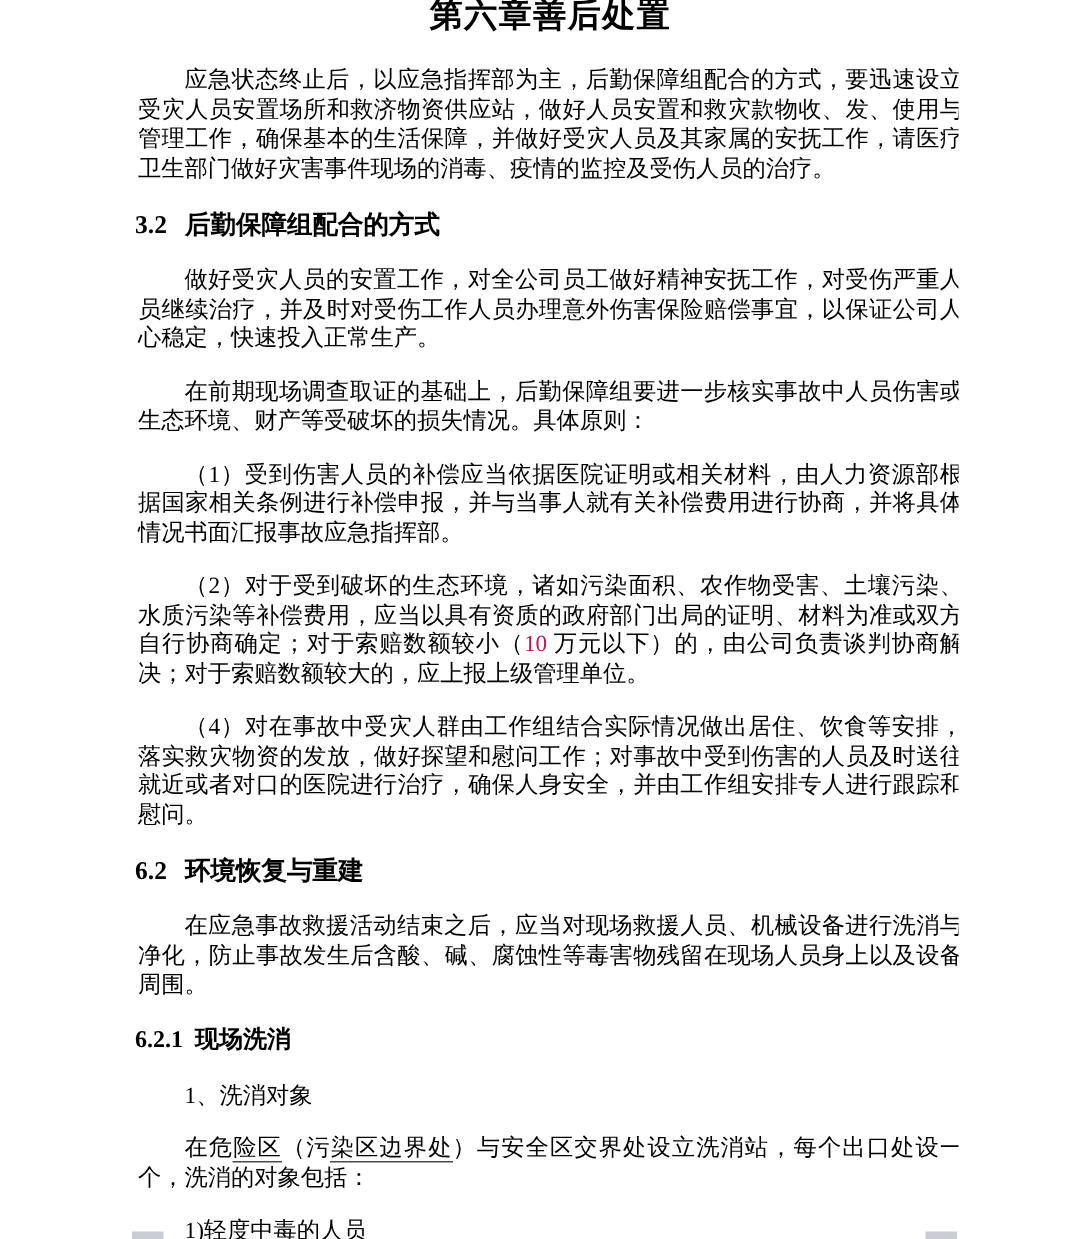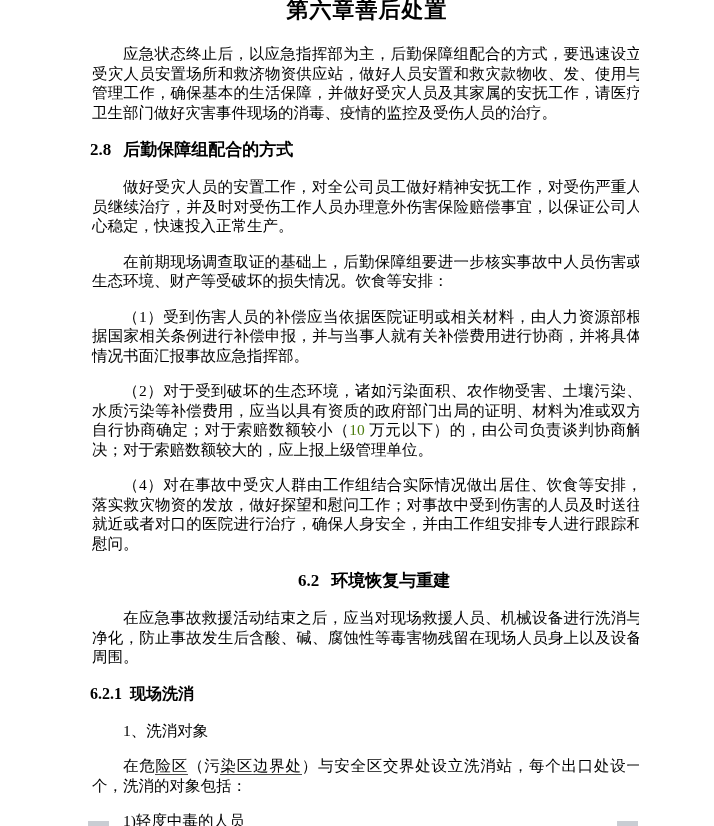--- a/index.html
+++ b/index.html
@@ -45,49 +45,49 @@
   h3.subsec{
     margin:0;padding:0 0 0 14px;
     font-size:16px;
     line-height:22px;
     font-weight:bold;
     font-family:"Liberation Serif","DejaVu Serif",serif;
   }
   h3.subsec .hnum{margin-right:8px;margin-top:44px;}
   .mt-h61{margin-top:26px;}
   .mt-p2{margin-top:27px;}
-  .mt-h62{margin-top:12px;text-align:center;}
+  .mt-h62{margin-top:12px;}
   .mt-p62{margin-top:19px;}
   .mt-h621{margin-top:22px;}
   .mt-wash{margin-top:24px;}
-  .num-blue{color:#4d7c0f;}
+  .num-blue{color:#be185d;}
   .u{border-bottom:1px solid #4a4a4a;}
   .corner-mark{
     position:absolute;
     height:5px;width:21px;
     background:#c9cdd3;
     bottom:0;
   }
   .corner-mark.left{left:88px;}
   .corner-mark.right{left:617px;}
 </style>
 </head>
 <body>
 
 <div class="page">
   <div class="content">
 
     <h1 class="title">第六章善后处置</h1>
 
     <p class="body indent mt-first">应急状态终止后，以应急指挥部为主，后勤保障组配合的方式，要迅速设立受灾人员安置场所和救济物资供应站，做好人员安置和救灾款物收、发、使用与管理工作，确保基本的生活保障，并做好受灾人员及其家属的安抚工作，请医疗卫生部门做好灾害事件现场的消毒、疫情的监控及受伤人员的治疗。</p>
 
-    <h2 class="sec mt-h61"><span class="hnum">2.8</span><span>后勤保障组配合的方式</span></h2>
+    <h2 class="sec mt-h61"><span class="hnum">3.2</span><span>后勤保障组配合的方式</span></h2>
 
     <p class="body indent mt-p2">做好受灾人员的安置工作，对全公司员工做好精神安抚工作，对受伤严重人员继续治疗，并及时对受伤工作人员办理意外伤害保险赔偿事宜，以保证公司人心稳定，快速投入正常生产。</p>
-    <p class="body indent">在前期现场调查取证的基础上，后勤保障组要进一步核实事故中人员伤害或生态环境、财产等受破坏的损失情况。饮食等安排：</p>
+    <p class="body indent">在前期现场调查取证的基础上，后勤保障组要进一步核实事故中人员伤害或生态环境、财产等受破坏的损失情况。具体原则：</p>
 
     <p class="body indent">（1）受到伤害人员的补偿应当依据医院证明或相关材料，由人力资源部根据国家相关条例进行补偿申报，并与当事人就有关补偿费用进行协商，并将具体情况书面汇报事故应急指挥部。</p>
     <p class="body indent"><span>（2）对于受到破坏的生态环境，诸如污染面积、农作物受害、土壤污染、水质污染等补偿费用，应当以具有资质的政府部门出局的证明、材料为准或双方自行协商确定；对于索赔数额较小（</span><span class="num-blue">10</span><span> 万元以下）的，由公司负责谈判协商解决；对于索赔数额较大的，应上报上级管理单位。</span></p>
     <p class="body indent">（4）对在事故中受灾人群由工作组结合实际情况做出居住、饮食等安排，落实救灾物资的发放，做好探望和慰问工作；对事故中受到伤害的人员及时送往就近或者对口的医院进行治疗，确保人身安全，并由工作组安排专人进行跟踪和慰问。</p>
 
     <h2 class="sec mt-h62"><span class="hnum">6.2</span><span>环境恢复与重建</span></h2>
 
     <p class="body indent mt-p62">在应急事故救援活动结束之后，应当对现场救援人员、机械设备进行洗消与净化，防止事故发生后含酸、碱、腐蚀性等毒害物残留在现场人员身上以及设备周围。</p>
 
     <h3 class="subsec mt-h621"><span class="hnum">6.2.1</span><span>现场洗消</span></h3>

